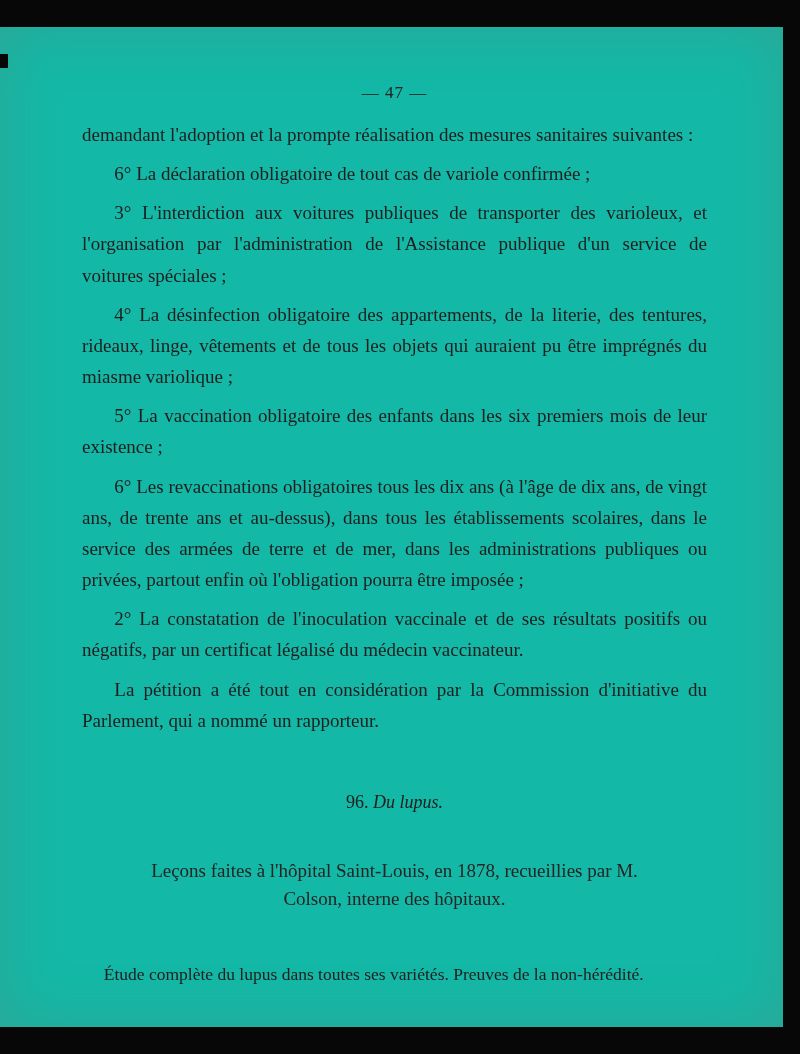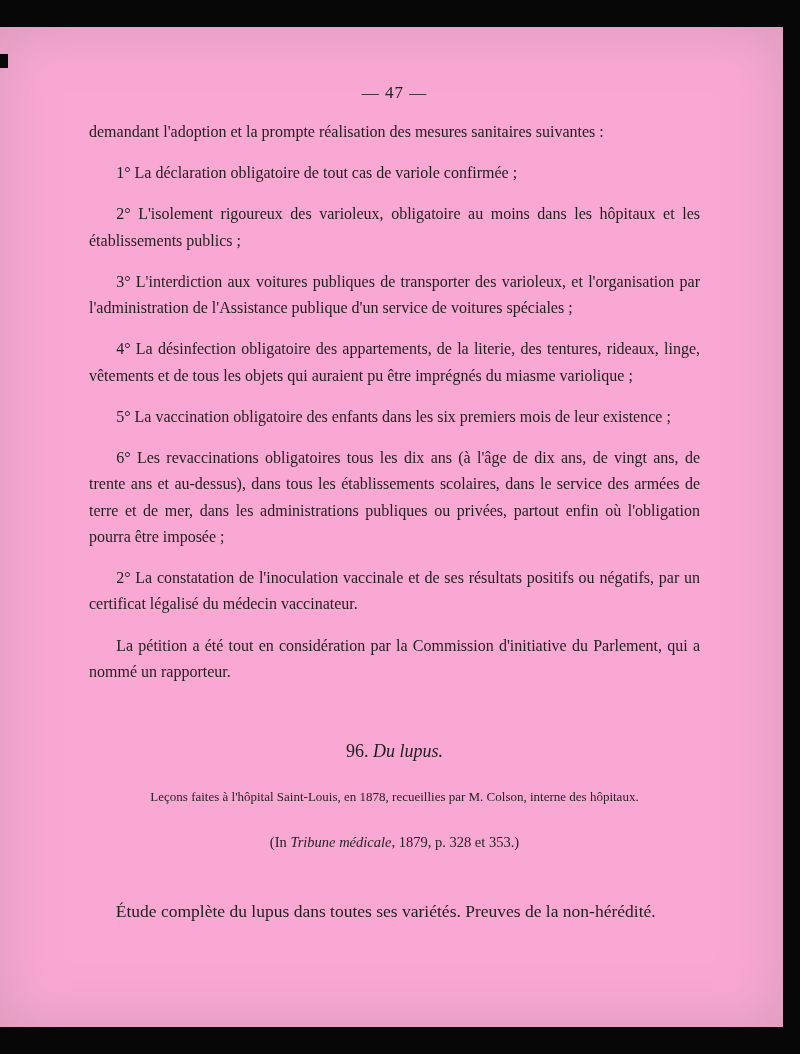--- a/index.html
+++ b/index.html
@@ -15,21 +15,21 @@
     font-family: "Liberation Serif", "DejaVu Serif", serif;
     color: #1c1c1c;
   }
   
   .sheet {
     position: absolute;
     top: 27px;
     left: 0;
     right: 17px;
     bottom: 27px;
-    background: #f9a8d4;
+    background: #14b8a6;
     box-shadow: inset 0 0 60px rgba(120,115,105,0.25);
   }
   .scan-edge { position: absolute; background: #070707; }
   .edge-top    { top: 0; left: 0; right: 0; height: 27px; }
   .edge-right  { top: 0; right: 0; width: 17px; bottom: 0; }
   .edge-bottom { bottom: 0; left: 0; right: 0; height: 27px; }
   .edge-corner { top: 27px; left: 0; width: 8px; height: 14px; }
 
   .page-inner {
     position: absolute;
@@ -40,60 +40,60 @@
 
   .page-number {
     text-align: center;
     font-size: 17px;
     letter-spacing: 1px;
     margin: 0 0 16px 0;
     color: #222;
   }
 
   .body-text p {
-    margin: 15px;
-    font-size: 16px;
+    margin: 8px;
+    font-size: 19px;
     line-height: 1.64;
     text-align: justify;
     text-indent: 1.7em;
     color: #1e1e1e;
   }
   .body-text p.no-indent { text-indent: 0; }
 
   .section {
     margin-top: 56px;
     text-align: center;
   }
   .section-heading {
     font-size: 18px;
     margin: 0;
     color: #1e1e1e;
   }
   .section-heading .italic { font-style: italic; }
 
   .lecture-note {
-    margin: 25px auto 0 auto;
-    font-size: 13px;
+    margin: 44px auto 0 auto;
+    font-size: 19px;
     line-height: 1.5;
     max-width: 540px;
     color: #242424;
   }
 
   .citation {
     margin: 28px 0 0 0;
     font-size: 14.5px;
     color: #242424;
   }
   .citation .italic { font-style: italic; }
 
   .summary {
     margin-top: 46px;
   }
   .summary p {
-    margin: 12px;
+    margin: 0;
     font-size: 17.5px;
     line-height: 1.64;
     text-align: justify;
     text-indent: 1.7em;
     color: #1e1e1e;
   }
 </style>
 </head>
 <body>
 
@@ -102,36 +102,34 @@
 <div class="scan-edge edge-bottom"></div>
 
 <div class="sheet">
   <div class="scan-edge edge-corner"></div>
   <div class="page-inner">
 
     <div class="page-number">— 47 —</div>
 
     <div class="body-text">
       <p class="no-indent">demandant l'adoption et la prompte réalisation des mesures sanitaires suivantes :</p>
-      <p>1° La déclaration obligatoire de tout cas de variole confirmée ;</p>
-      <p>2° L'isolement rigoureux des varioleux, obligatoire au moins dans les hôpitaux et les établissements publics ;</p>
+      <p>6° La déclaration obligatoire de tout cas de variole confirmée ;</p>
       <p>3° L'interdiction aux voitures publiques de transporter des varioleux, et l'organisation par l'administration de l'Assistance publique d'un service de voitures spéciales ;</p>
       <p>4° La désinfection obligatoire des appartements, de la literie, des tentures, rideaux, linge, vêtements et de tous les objets qui auraient pu être imprégnés du miasme variolique ;</p>
       <p>5° La vaccination obligatoire des enfants dans les six premiers mois de leur existence ;</p>
       <p>6° Les revaccinations obligatoires tous les dix ans (à l'âge de dix ans, de vingt ans, de trente ans et au-dessus), dans tous les établissements scolaires, dans le service des armées de terre et de mer, dans les administrations publiques ou privées, partout enfin où l'obligation pourra être imposée ;</p>
       <p>2° La constatation de l'inoculation vaccinale et de ses résultats positifs ou négatifs, par un certificat légalisé du médecin vaccinateur.</p>
       <p>La pétition a été tout en considération par la Commission d'initiative du Parlement, qui a nommé un rapporteur.</p>
     </div>
 
     <div class="section">
       <p class="section-heading"><span>96. </span><span class="italic">Du lupus.</span></p>
 
       <p class="lecture-note">Leçons faites à l'hôpital Saint-Louis, en 1878, recueillies par M. Colson, interne des hôpitaux.</p>
 
-      <p class="citation"><span>(In </span><span class="italic">Tribune médicale</span><span>, 1879, p. 328 et 353.)</span></p>
     </div>
 
     <div class="summary">
       <p>Étude complète du lupus dans toutes ses variétés. Preuves de la non-hérédité.</p>
     </div>
 
   </div>
 </div>
 
 </body></html>

